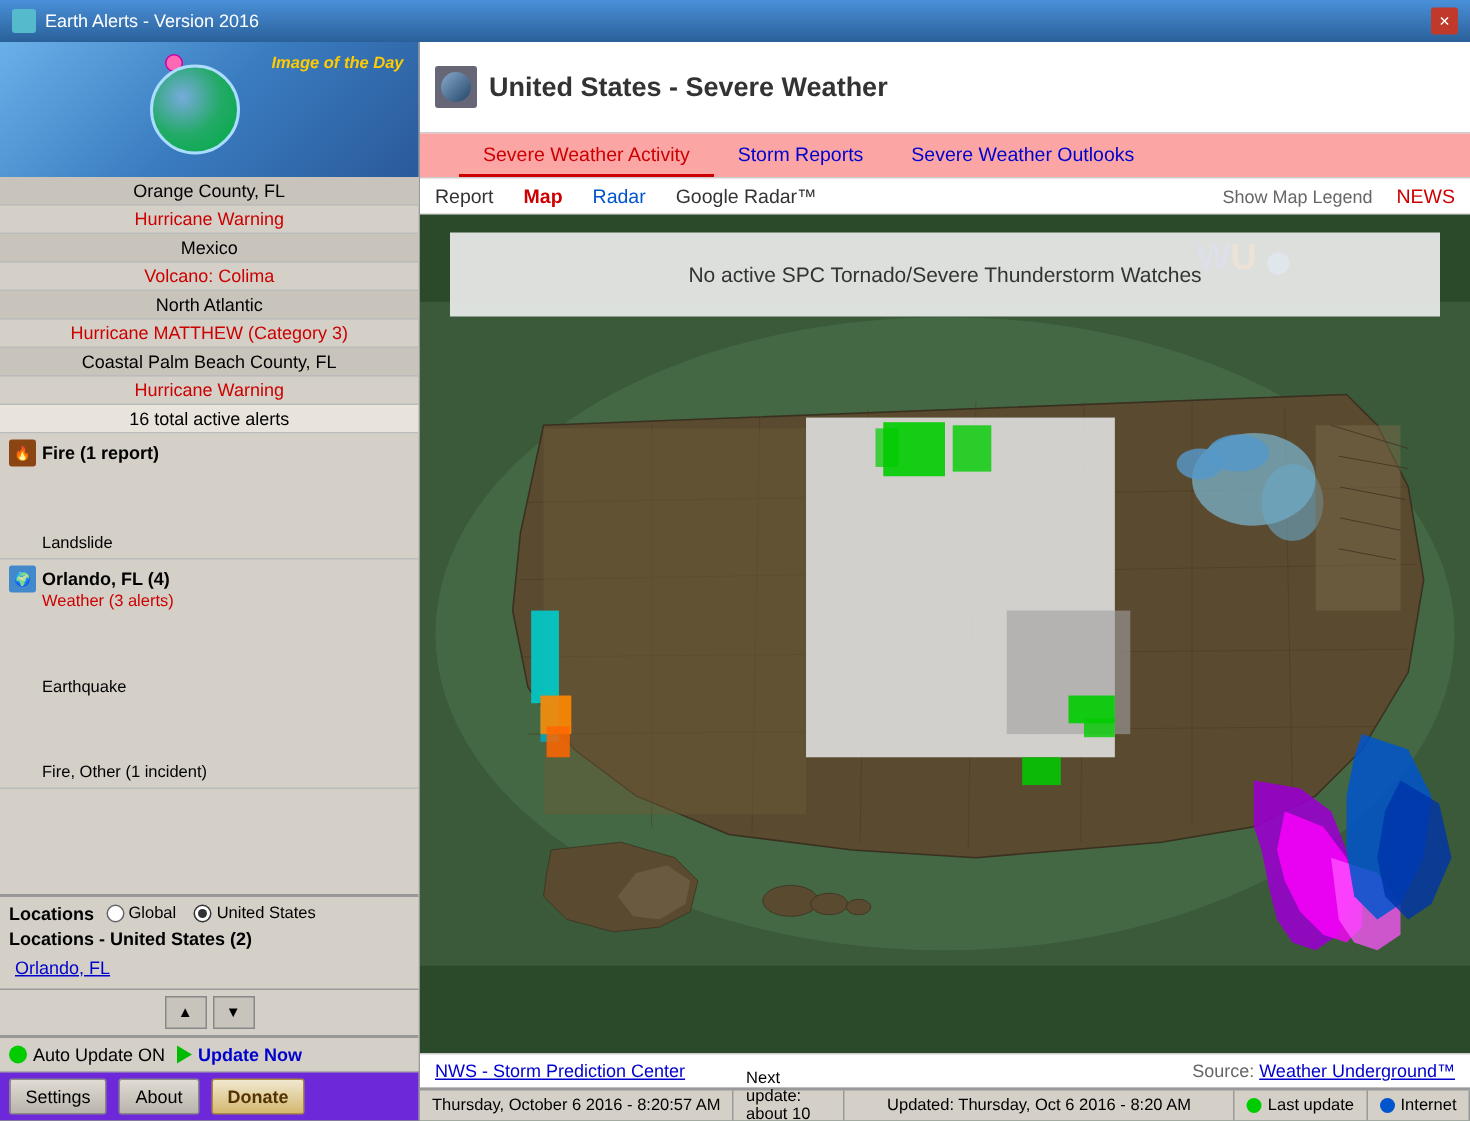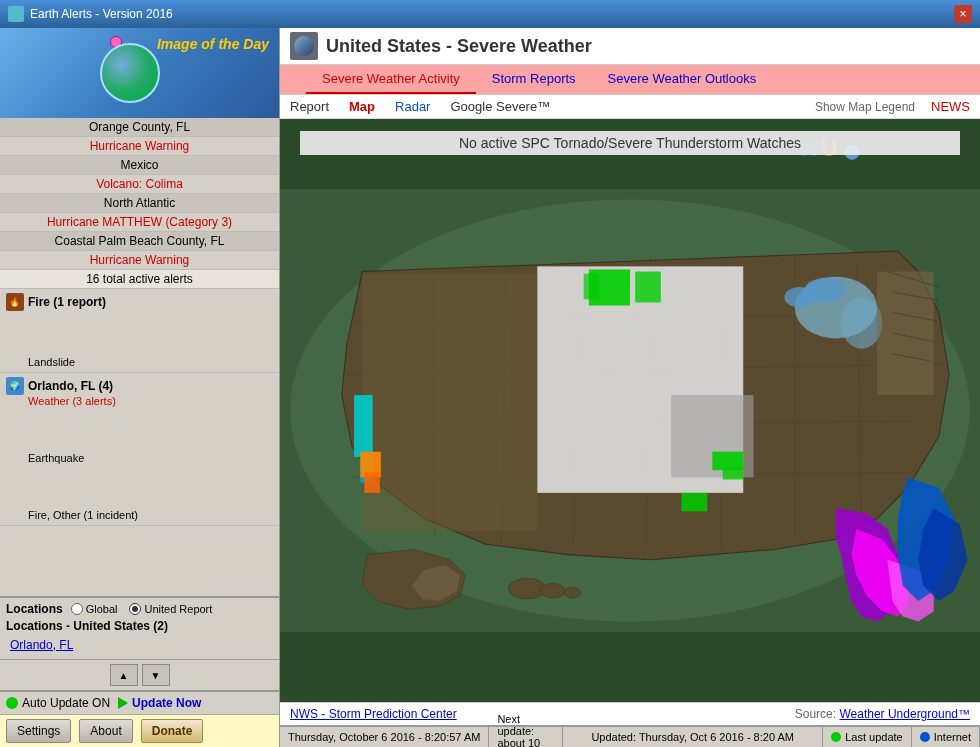--- a/index.html
+++ b/index.html
@@ -38,21 +38,21 @@
       height: 90px; position: relative; display: flex; align-items: center; justify-content: center;
       overflow: hidden;
     }
     .globe {
       width: 60px; height: 60px; border-radius: 50%;
       background: radial-gradient(circle at 35% 35%, #7ad, #2a6, #0a4);
       border: 2px solid #adf; position: relative; margin-left: -20px;
     }
     .image-of-day {
       position: absolute; right: 10px; top: 8px;
-      color: #ffcc00; font-size: 14px; font-weight: bold; font-style: italic;
+      color: #ffcc00; font-size: 11px; font-weight: bold; font-style: italic;
       text-align: center; line-height: 1.2; margin-left: 20px;
     }
     .dot-pink {
       position: absolute; top: 8px; left: 110px;
       width: 12px; height: 12px; background: #ff69b4; border-radius: 50%; border: 1px solid #c0a;
     }
 
     
     .alert-list { flex: 1; overflow-y: auto; background: #d4d0c8; }
 
@@ -93,38 +93,38 @@
       background: #d4d0c8; border-top: 2px solid #999;
       padding: 4px 6px; display: flex; align-items: center; gap: 8px;
     }
     .auto-update { display: flex; align-items: center; gap: 4px; }
     .green-dot { width: 12px; height: 12px; background: #00cc00; border-radius: 50%; }
     .update-now { display: flex; align-items: center; gap: 4px; cursor: pointer; color: #0000cc; font-weight: bold; }
     .play-icon { width: 0; height: 0; border-top: 6px solid transparent; border-bottom: 6px solid transparent; border-left: 10px solid #00bb00; }
 
     
     .bottom-buttons {
-      background: #fef9c3; padding: 4px 6px; display: flex; align-items: center; gap: 8px; border-top: 1px solid #aaa;
+      background: #6d28d9; padding: 4px 6px; display: flex; align-items: center; gap: 8px; border-top: 1px solid #aaa;
     }
     .btn-settings, .btn-about {
       padding: 4px 10px; background: linear-gradient(to bottom, #e0dcd4, #b8b4ac);
       border: 1px solid #888; cursor: pointer; font-size: 12px; border-radius: 2px;
     }
     .btn-donate {
       padding: 4px 10px; background: linear-gradient(to bottom, #f0e8d0, #d4b870);
       border: 1px solid #aa8844; cursor: pointer; font-size: 12px; border-radius: 2px;
       font-weight: bold; color: #553300;
     }
 
     
     .right-panel { flex: 1; background: #f0f0f0; display: flex; flex-direction: column; }
 
     
     .right-header {
-      background: white; padding: 4px 10px; border-bottom: 1px solid #ccc;
+      background: white; padding: 16px 10px; border-bottom: 1px solid #ccc;
       display: flex; align-items: center; gap: 8px;
     }
     .right-title { font-size: 18px; font-weight: bold; color: #333; }
 
     
     .nav-tabs { display: flex; background: #fca5a5; border-bottom: 1px solid #ccc; padding: 0 26px; }
     .nav-tab {
       padding: 6px 16px; font-size: 13px; cursor: pointer; color: #0000cc;
       border-bottom: 2px solid transparent;
     }
@@ -136,21 +136,21 @@
     .sub-tab { font-size: 13px; cursor: pointer; color: #333; }
     .sub-tab.active { color: #cc0000; font-weight: bold; }
     .sub-tab.blue { color: #0055cc; }
     .show-legend { font-size: 12px; color: #666; cursor: pointer; }
     .news-label { font-size: 13px; color: #cc0000; }
 
     
     .map-area { flex: 1; background: #2a4a2a; position: relative; overflow: hidden; }
     .no-watch-msg {
       position: absolute; top: 12px; left: 0; right: 0; text-align: center;
-      color: #333; font-size: 14px; background: rgba(240,240,240,0.9); padding: 4px;
+      color: #333; font-size: 14px; background: rgba(240,240,240,0.9); padding: 20px;
       margin: 0 20px; z-index: 10;
     }
 
     
     .bottom-right { background: white; border-top: 1px solid #ccc; padding: 4px 10px; display: flex; justify-content: space-between; align-items: center; }
     .nws-link { color: #0000cc; font-size: 12px; text-decoration: underline; cursor: pointer; }
     .wu-source { font-size: 12px; color: #666; }
     .wu-link { color: #0000cc; text-decoration: underline; }
 
     
@@ -235,21 +235,21 @@
           <div class="radio-item">
             <div style="width:12px;height:12px;border-radius:50%;border:1px solid #666;background:white;display:flex;align-items:center;justify-content:center;">
               <div style="width:6px;height:6px;border-radius:50%;background:white;"></div>
             </div>
             <span>Global</span>
           </div>
           <div class="radio-item">
             <div style="width:12px;height:12px;border-radius:50%;border:1px solid #333;background:white;display:flex;align-items:center;justify-content:center;">
               <div style="width:6px;height:6px;border-radius:50%;background:#333;"></div>
             </div>
-            <span>United Report</span>
+            <span>United States</span>
           </div>
         </div>
       </div>
       <div style="font-weight:bold;font-size:12px;margin-bottom:2px;">Locations - United States (2)</div>
       <div class="location-list">
         <div class="location-list-item blue">Orlando, FL</div>
       </div>
     </div>
 
     <div class="nav-arrows">
@@ -289,21 +289,21 @@
       <div class="nav-tab active">Severe Weather Activity</div>
       <div class="nav-tab">Storm Reports</div>
       <div class="nav-tab">Severe Weather Outlooks</div>
     </div>
 
     <div class="sub-tabs">
       <div class="sub-tab-group">
         <span class="sub-tab">Report</span>
         <span class="sub-tab active">Map</span>
         <span class="sub-tab blue">Radar</span>
-        <span class="sub-tab">Google Severe™</span>
+        <span class="sub-tab">Google Radar™</span>
       </div>
       <div style="display:flex;gap:16px;align-items:center;">
         <span class="show-legend">Show Map Legend</span>
         <span class="news-label">NEWS</span>
       </div>
     </div>
 
     <div class="map-area">
       <div class="no-watch-msg">No active SPC Tornado/Severe Thunderstorm Watches</div>
 

